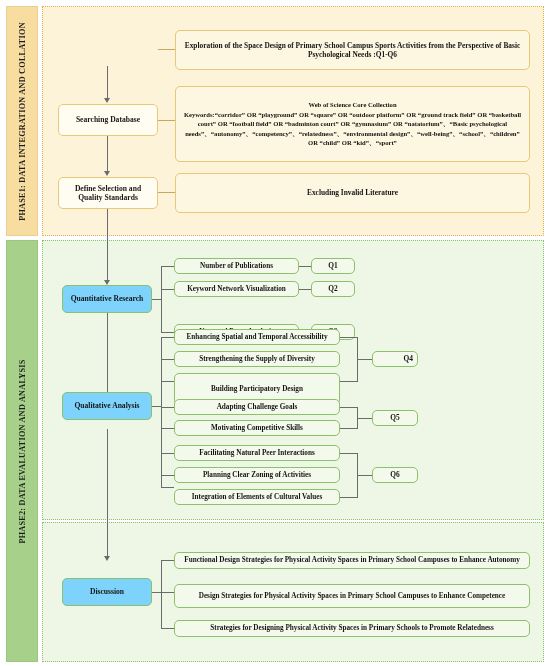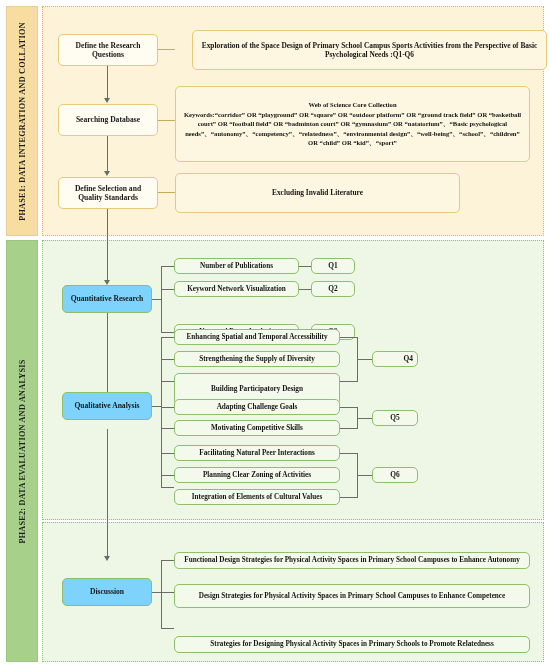--- a/index.html
+++ b/index.html
@@ -95,38 +95,35 @@
   <div class="panel" id="panel2a"></div>
   <div class="panel" id="panel2b"></div>
 
   <div class="phase-spine" id="spine1">
     <span class="spine-text">PHASE1: DATA INTEGRATION AND COLLATION</span>
   </div>
   <div class="phase-spine" id="spine2">
     <span class="spine-text">PHASE2: DATA EVALUATION AND ANALYSIS</span>
   </div>
 
-  <div class="node n-stage1" style="left:58px;top:34px;width:100px;height:32px;">
-    <span>Define the Research Questions</span>
-  </div>
   <div class="node n-stage1" style="left:58px;top:104px;width:100px;height:32px;">
     <span>Searching Database</span>
   </div>
   <div class="node n-stage1" style="left:58px;top:177px;width:100px;height:32px;">
     <span>Define Selection and Quality Standards</span>
   </div>
 
-  <div class="node n-detail1" style="left:192px;top:30px;width:355px;height:40px;">
+  <div class="node n-detail1" style="left:175px;top:30px;width:355px;height:40px;">
     <span>Exploration of the Space Design of Primary School Campus Sports Activities from the Perspective of Basic Psychological Needs :Q1-Q6</span>
   </div>
   <div class="node n-detail1 kw" style="left:175px;top:86px;width:355px;height:76px;white-space:pre-line;">
     <span>Web of Science Core Collection
 Keywords:“corridor” OR “playground” OR “square” OR “outdoor platform” OR “ground track field” OR “basketball court” OR “football field” OR “badminton court” OR “gymnasium” OR “natatorium”、“Basic psychological needs”、“autonomy”、“competency”、“relatedness”、“environmental design”、“well-being”、“school”、“children” OR “child” OR “kid”、“sport”</span>
   </div>
-  <div class="node n-detail1" style="left:175px;top:173px;width:285px;height:40px;">
+  <div class="node n-detail1" style="left:175px;top:173px;width:355px;height:40px;">
     <span>Excluding Invalid Literature</span>
   </div>
 
   <div class="ln ln-h ln-gold" style="left:158px;top:49px;width:17px;"></div>
   <div class="ln ln-h ln-gold" style="left:158px;top:120px;width:17px;"></div>
   <div class="ln ln-h ln-gold" style="left:158px;top:192px;width:17px;"></div>
 
   <div class="ln ln-v" style="left:107px;top:66px;height:33px;"></div>
   <div class="arrow" style="left:104px;top:98px;"></div>
 
@@ -252,17 +249,17 @@
   <div class="ln ln-h" style="left:161px;top:560px;width:13px;"></div>
   <div class="ln ln-h" style="left:161px;top:592px;width:13px;"></div>
   <div class="ln ln-h" style="left:161px;top:628px;width:13px;"></div>
 
   <div class="node n-disc" style="left:174px;top:552px;width:356px;height:17px;">
     <span>Functional Design Strategies for Physical Activity Spaces in Primary School Campuses to Enhance Autonomy</span>
   </div>
   <div class="node n-disc" style="left:174px;top:584px;width:356px;height:24px;">
     <span>Design Strategies for Physical Activity Spaces in Primary School Campuses to Enhance Competence</span>
   </div>
-  <div class="node n-disc" style="left:174px;top:620px;width:356px;height:17px;margin-top:16px;">
+  <div class="node n-disc" style="left:174px;top:620px;width:356px;height:17px;">
     <span>Strategies for Designing Physical Activity Spaces in Primary Schools to Promote Relatedness</span>
   </div>
 
 </div>
 
 </body></html>

